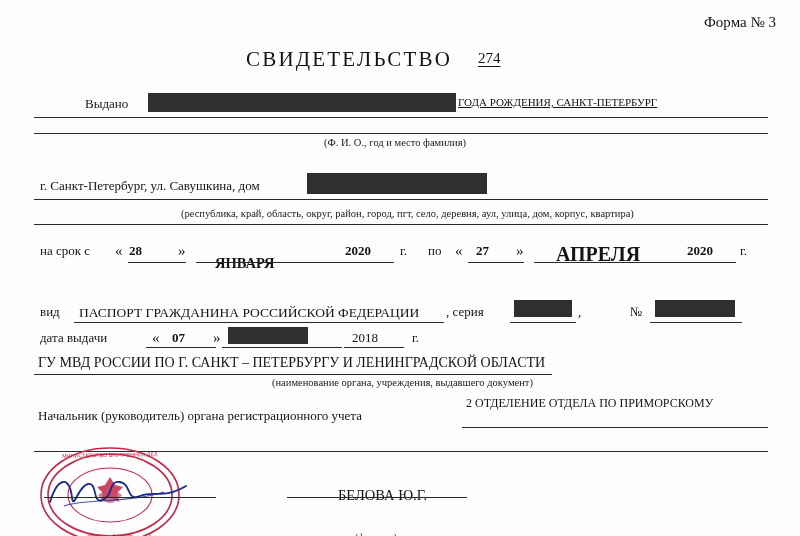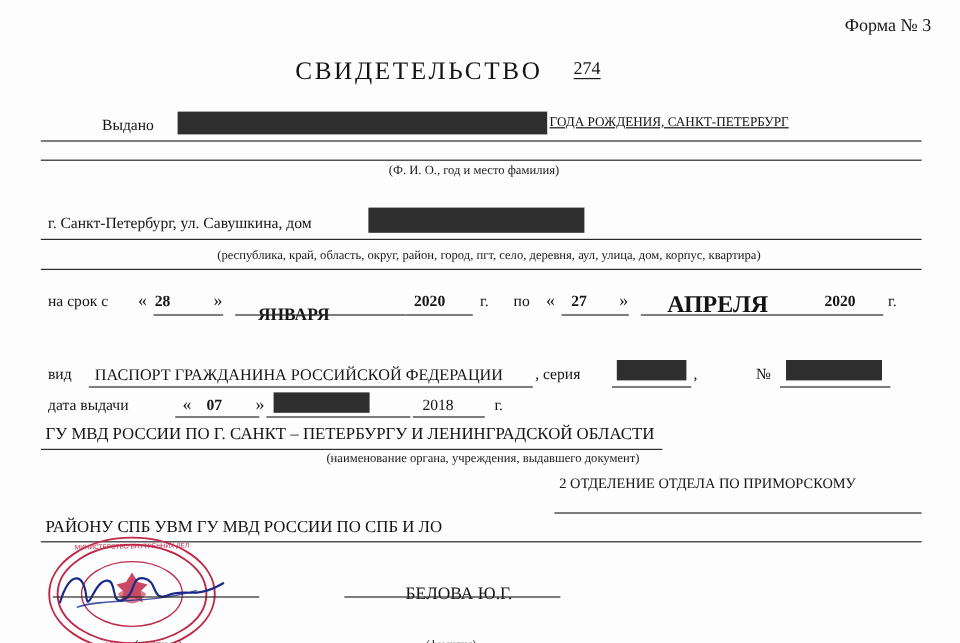--- a/index.html
+++ b/index.html
@@ -174,23 +174,23 @@
   <div class="t" style="left:352px; top:330px;">2018</div>
   <div class="t" style="left:412px; top:330px;">г.</div>
   <div class="underline-box" style="left:146px; top:347px; width:70px;"></div>
   <div class="underline-box" style="left:222px; top:347px; width:120px;"></div>
   <div class="underline-box" style="left:344px; top:347px; width:60px;"></div>
 
   <div class="t" style="left:38px; top:355px; font-size:14px;">ГУ  МВД  РОССИИ  ПО  Г. САНКТ – ПЕТЕРБУРГУ  И  ЛЕНИНГРАДСКОЙ ОБЛАСТИ</div>
   <div class="rule" style="left:34px; top:374px; width:518px;"></div>
   <div class="small" style="left:272px; top:377px;">(наименование органа, учреждения, выдавшего документ)</div>
 
+  <div class="t" style="left:38px; top:408px;">Начальник (руководитель) органа регистрационного учета</div>
   <div class="t" style="left:466px; top:396px; font-size:12px;">2 ОТДЕЛЕНИЕ ОТДЕЛА  ПО ПРИМОРСКОМУ</div>
   <div class="rule" style="left:462px; top:427px; width:306px;"></div>
-  <div class="t" style="left:38px; top:432px; font-size:14px;">РАЙОНУ СПБ УВМ  ГУ  МВД  РОССИИ  ПО  СПБ  И  ЛО</div>
   <div class="rule" style="left:34px; top:451px; width:734px;"></div>
 
   <div class="stamp">
     <svg width="148" height="100" viewBox="0 0 148 100">
       <g stroke="#c02a4a" fill="none" stroke-width="1.6">
         <ellipse cx="74" cy="52" rx="69" ry="47"></ellipse>
         <ellipse cx="74" cy="52" rx="62" ry="41"></ellipse>
         <ellipse cx="74" cy="52" rx="42" ry="27" stroke-width="1.1"></ellipse>
       </g>
       <g fill="#c02a4a" font-family="Liberation Sans, sans-serif" font-size="5.4">

